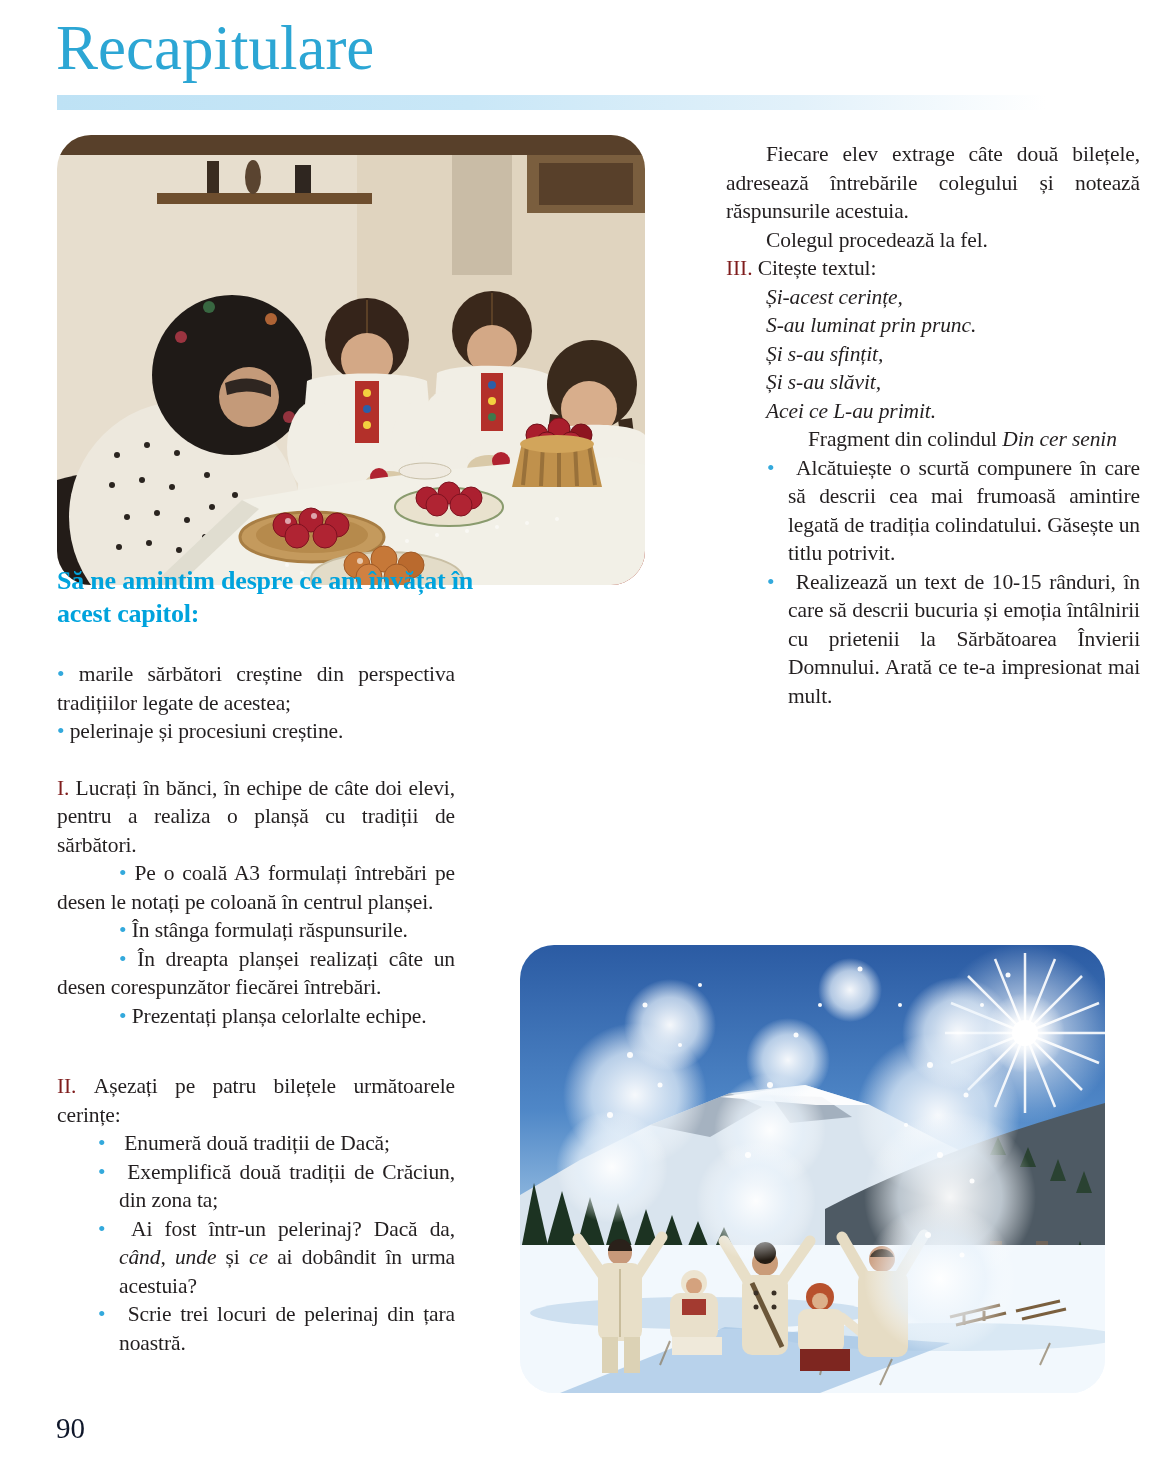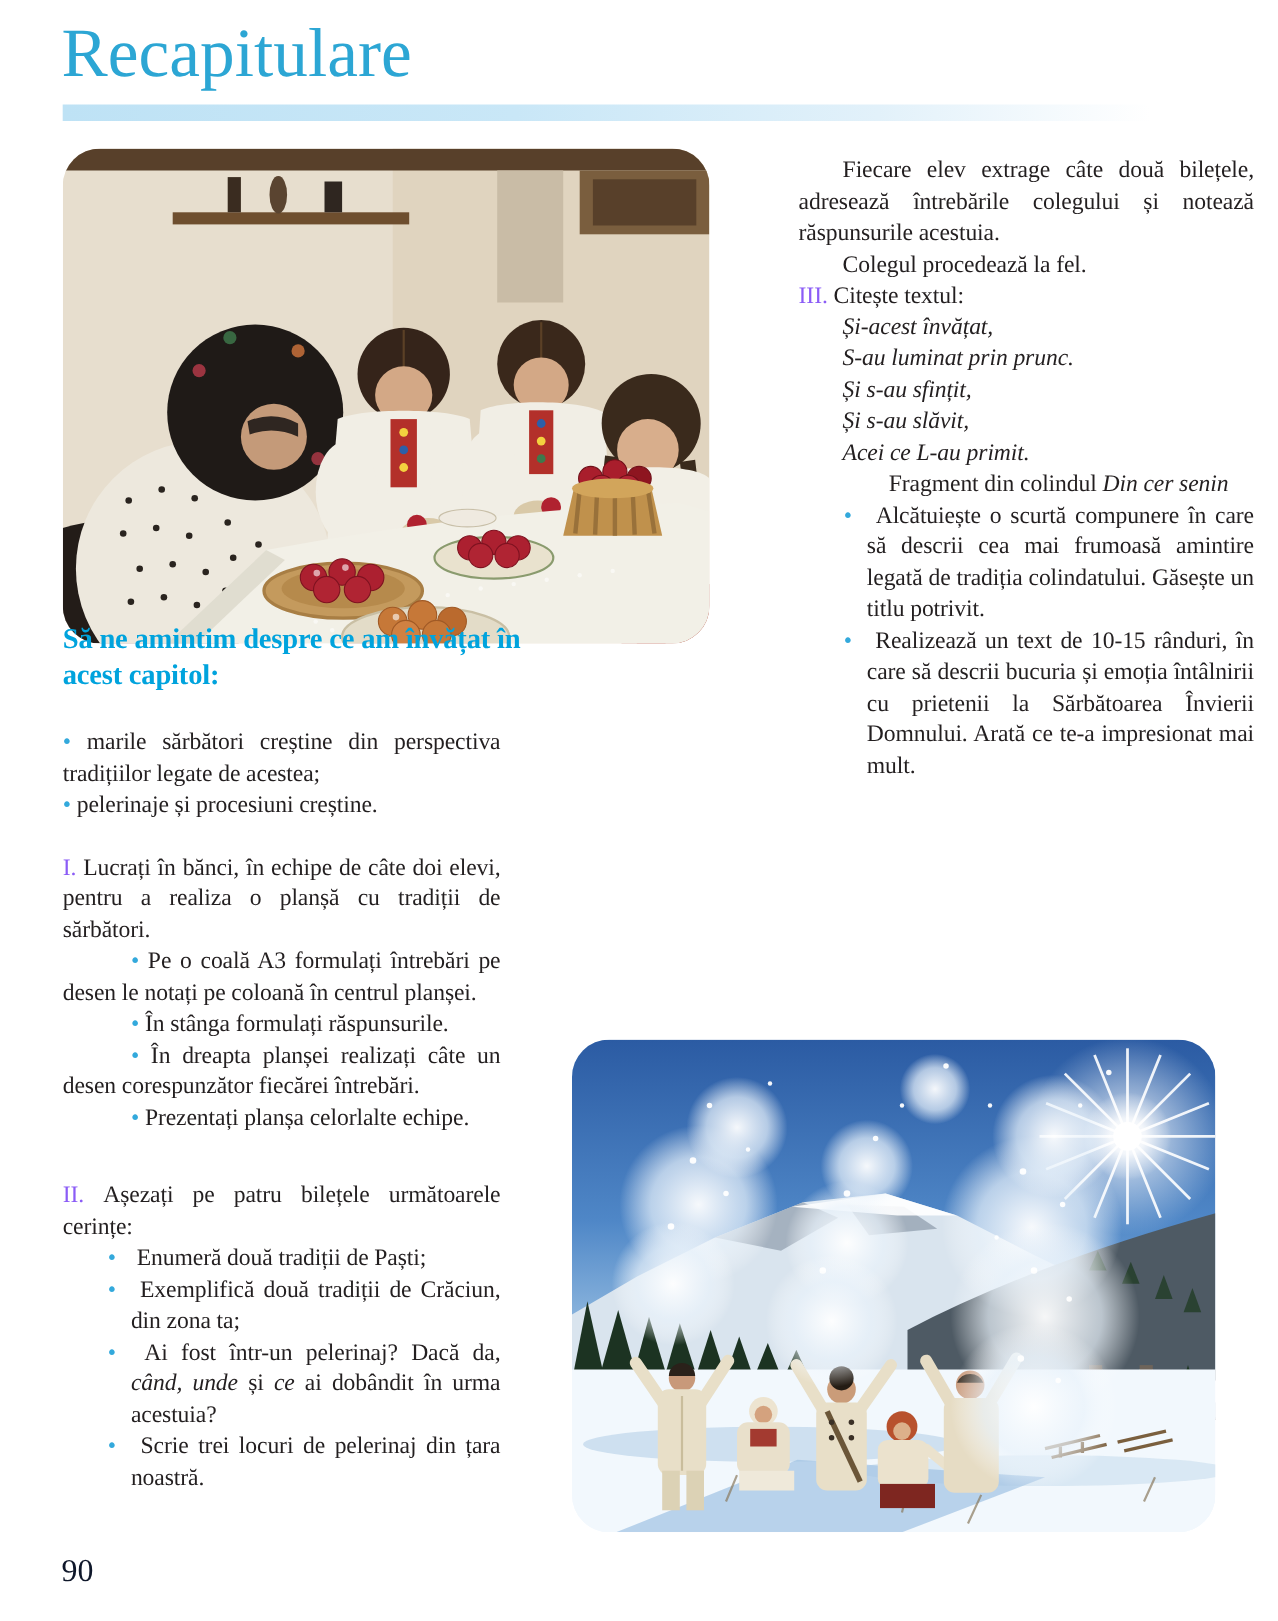--- a/index.html
+++ b/index.html
@@ -24,21 +24,21 @@
   .col { position:absolute; font-size:21.5px; line-height:28.5px; text-align:justify;
          letter-spacing:-0.1px; }
   .col.left  { left:57px;  top:564px; width:398px; }
   .col.right { left:678px; top:140px; width:414px;margin-left:48px; }
   .col p { margin:0; }
 
   h2.recall {
     width:432px; margin:0 0 30px 0; text-align:left;
     font-size:26px; line-height:33px; font-weight:bold; color:#00A3DD; letter-spacing:-0.2px;
   }
-  .num  { color:#8b5cf6; }
+  .num  { color:#7f1d1d; }
   .bdot { color:#33A9DC; }
   .indent { text-indent:40px; }
   .poem   { font-style:italic; margin-left:40px !important; text-align:left; }
   .attrib { text-indent:82px; }
   .deep-l { text-indent:62px; }
   .deep-r { text-indent:40px; }
   .hang   { margin-left:62px !important; position:relative; }
   .hang > .bdot { position:absolute; left:-21px; top:0; }
   .sp-after    { margin-bottom:28px; }
   .sp-after-lg { margin-bottom:42px; }
@@ -224,33 +224,33 @@
       </div>
     <p><span class="num">I.</span>&nbsp;<span>Lucrați în bănci, în echipe de câte doi elevi, pentru a realiza o planșă cu tradiții de sărbători.</span></p>
     <div id="sec1-list" class="sp-after-lg">
         <p class="deep-l"><span class="bdot">•</span>&nbsp;<span>Pe o coală A3 formulați întrebări pe desen le notați pe coloană în centrul planșei.</span></p>
         <p class="deep-l"><span class="bdot">•</span>&nbsp;<span>În stânga formulați răspunsurile.</span></p>
         <p class="deep-l"><span class="bdot">•</span>&nbsp;<span>În dreapta planșei realizați câte un desen corespunzător fiecărei întrebări.</span></p>
         <p class="deep-l"><span class="bdot">•</span>&nbsp;<span>Prezentați planșa celorlalte echipe.</span></p>
       </div>
     <p><span class="num">II.</span>&nbsp;<span>Așezați pe patru bilețele următoarele cerințe:</span></p>
     <div id="sec2-list">
-        <p class="hang"><span class="bdot">•</span>&nbsp;<span>Enumeră două tradiții de Paști;</span></p>
+        <p class="hang"><span class="bdot">•</span>&nbsp;<span>Enumeră două tradiții de Dacă;</span></p>
         <p class="hang"><span class="bdot">•</span>&nbsp;<span>Exemplifică două tradiții de Crăciun, din zona ta;</span></p>
         <p class="hang"><span class="bdot">•</span>&nbsp;<span>Ai fost într-un pelerinaj? Dacă da, </span><i>când, unde</i><span> și </span><i>ce</i><span> ai dobândit în urma acestuia?</span></p>
         <p class="hang"><span class="bdot">•</span>&nbsp;<span>Scrie trei locuri de pelerinaj din țara noastră.</span></p>
       </div>
   </div>
 
   <div class="col right">
     <p class="indent">Fiecare elev extrage câte două bilețele, adresează întrebările colegului și notează răspunsurile acestuia.</p>
     <p class="indent">Colegul procedează la fel.</p>
     <p><span class="num">III.</span>&nbsp;<span>Citește textul:</span></p>
     <div id="poem">
-        <p class="poem">Și-acest învățat,</p>
+        <p class="poem">Și-acest cerințe,</p>
         <p class="poem">S-au luminat prin prunc.</p>
         <p class="poem">Și s-au sfințit,</p>
         <p class="poem">Și s-au slăvit,</p>
         <p class="poem">Acei ce L-au primit.</p>
       </div>
     <p class="attrib sp-after"><span>Fragment din colindul </span><i>Din cer senin</i></p>
     <div id="right-list">
         <p class="hang"><span class="bdot">•</span>&nbsp;<span>Alcătuiește o scurtă compunere în care să descrii cea mai frumoasă amintire legată de tradiția colindatului. Găsește un titlu potrivit.</span></p>
         <p class="hang"><span class="bdot">•</span>&nbsp;<span>Realizează un text de 10-15 rânduri, în care să descrii bucuria și emoția întâlnirii cu prietenii la Sărbătoarea Învierii Domnului. Arată ce te-a impresionat mai mult.</span></p>
       </div>

